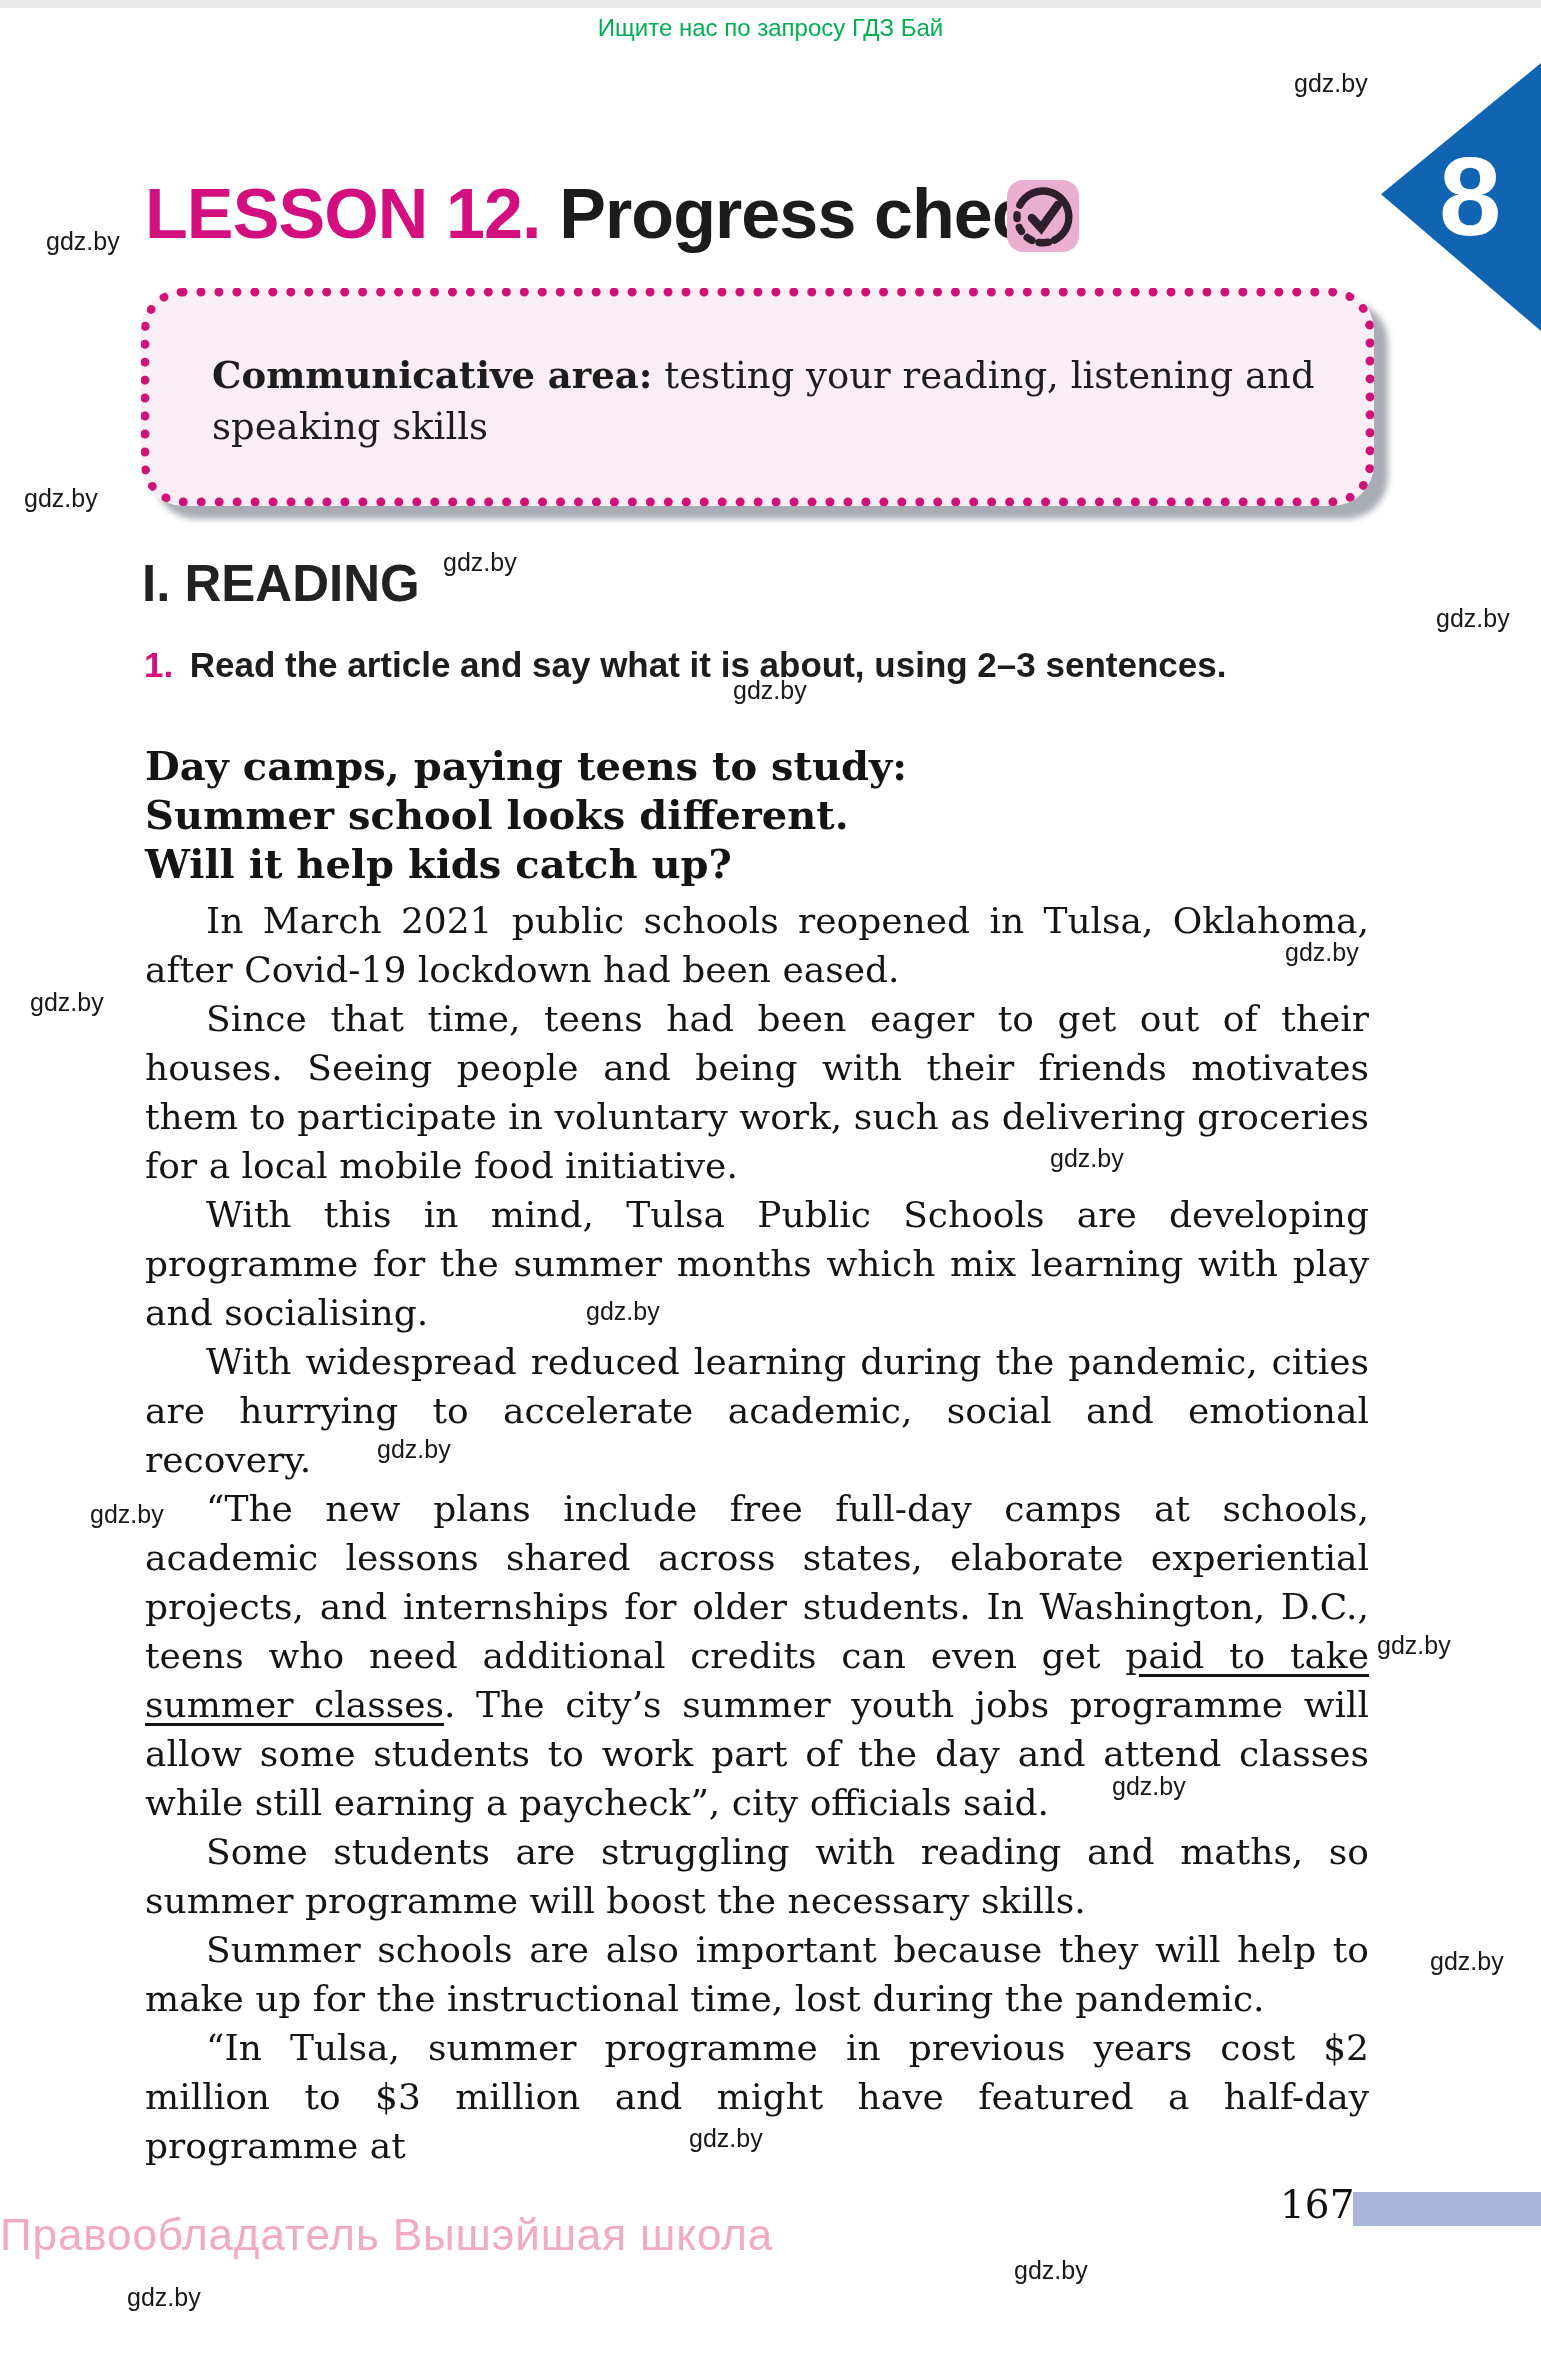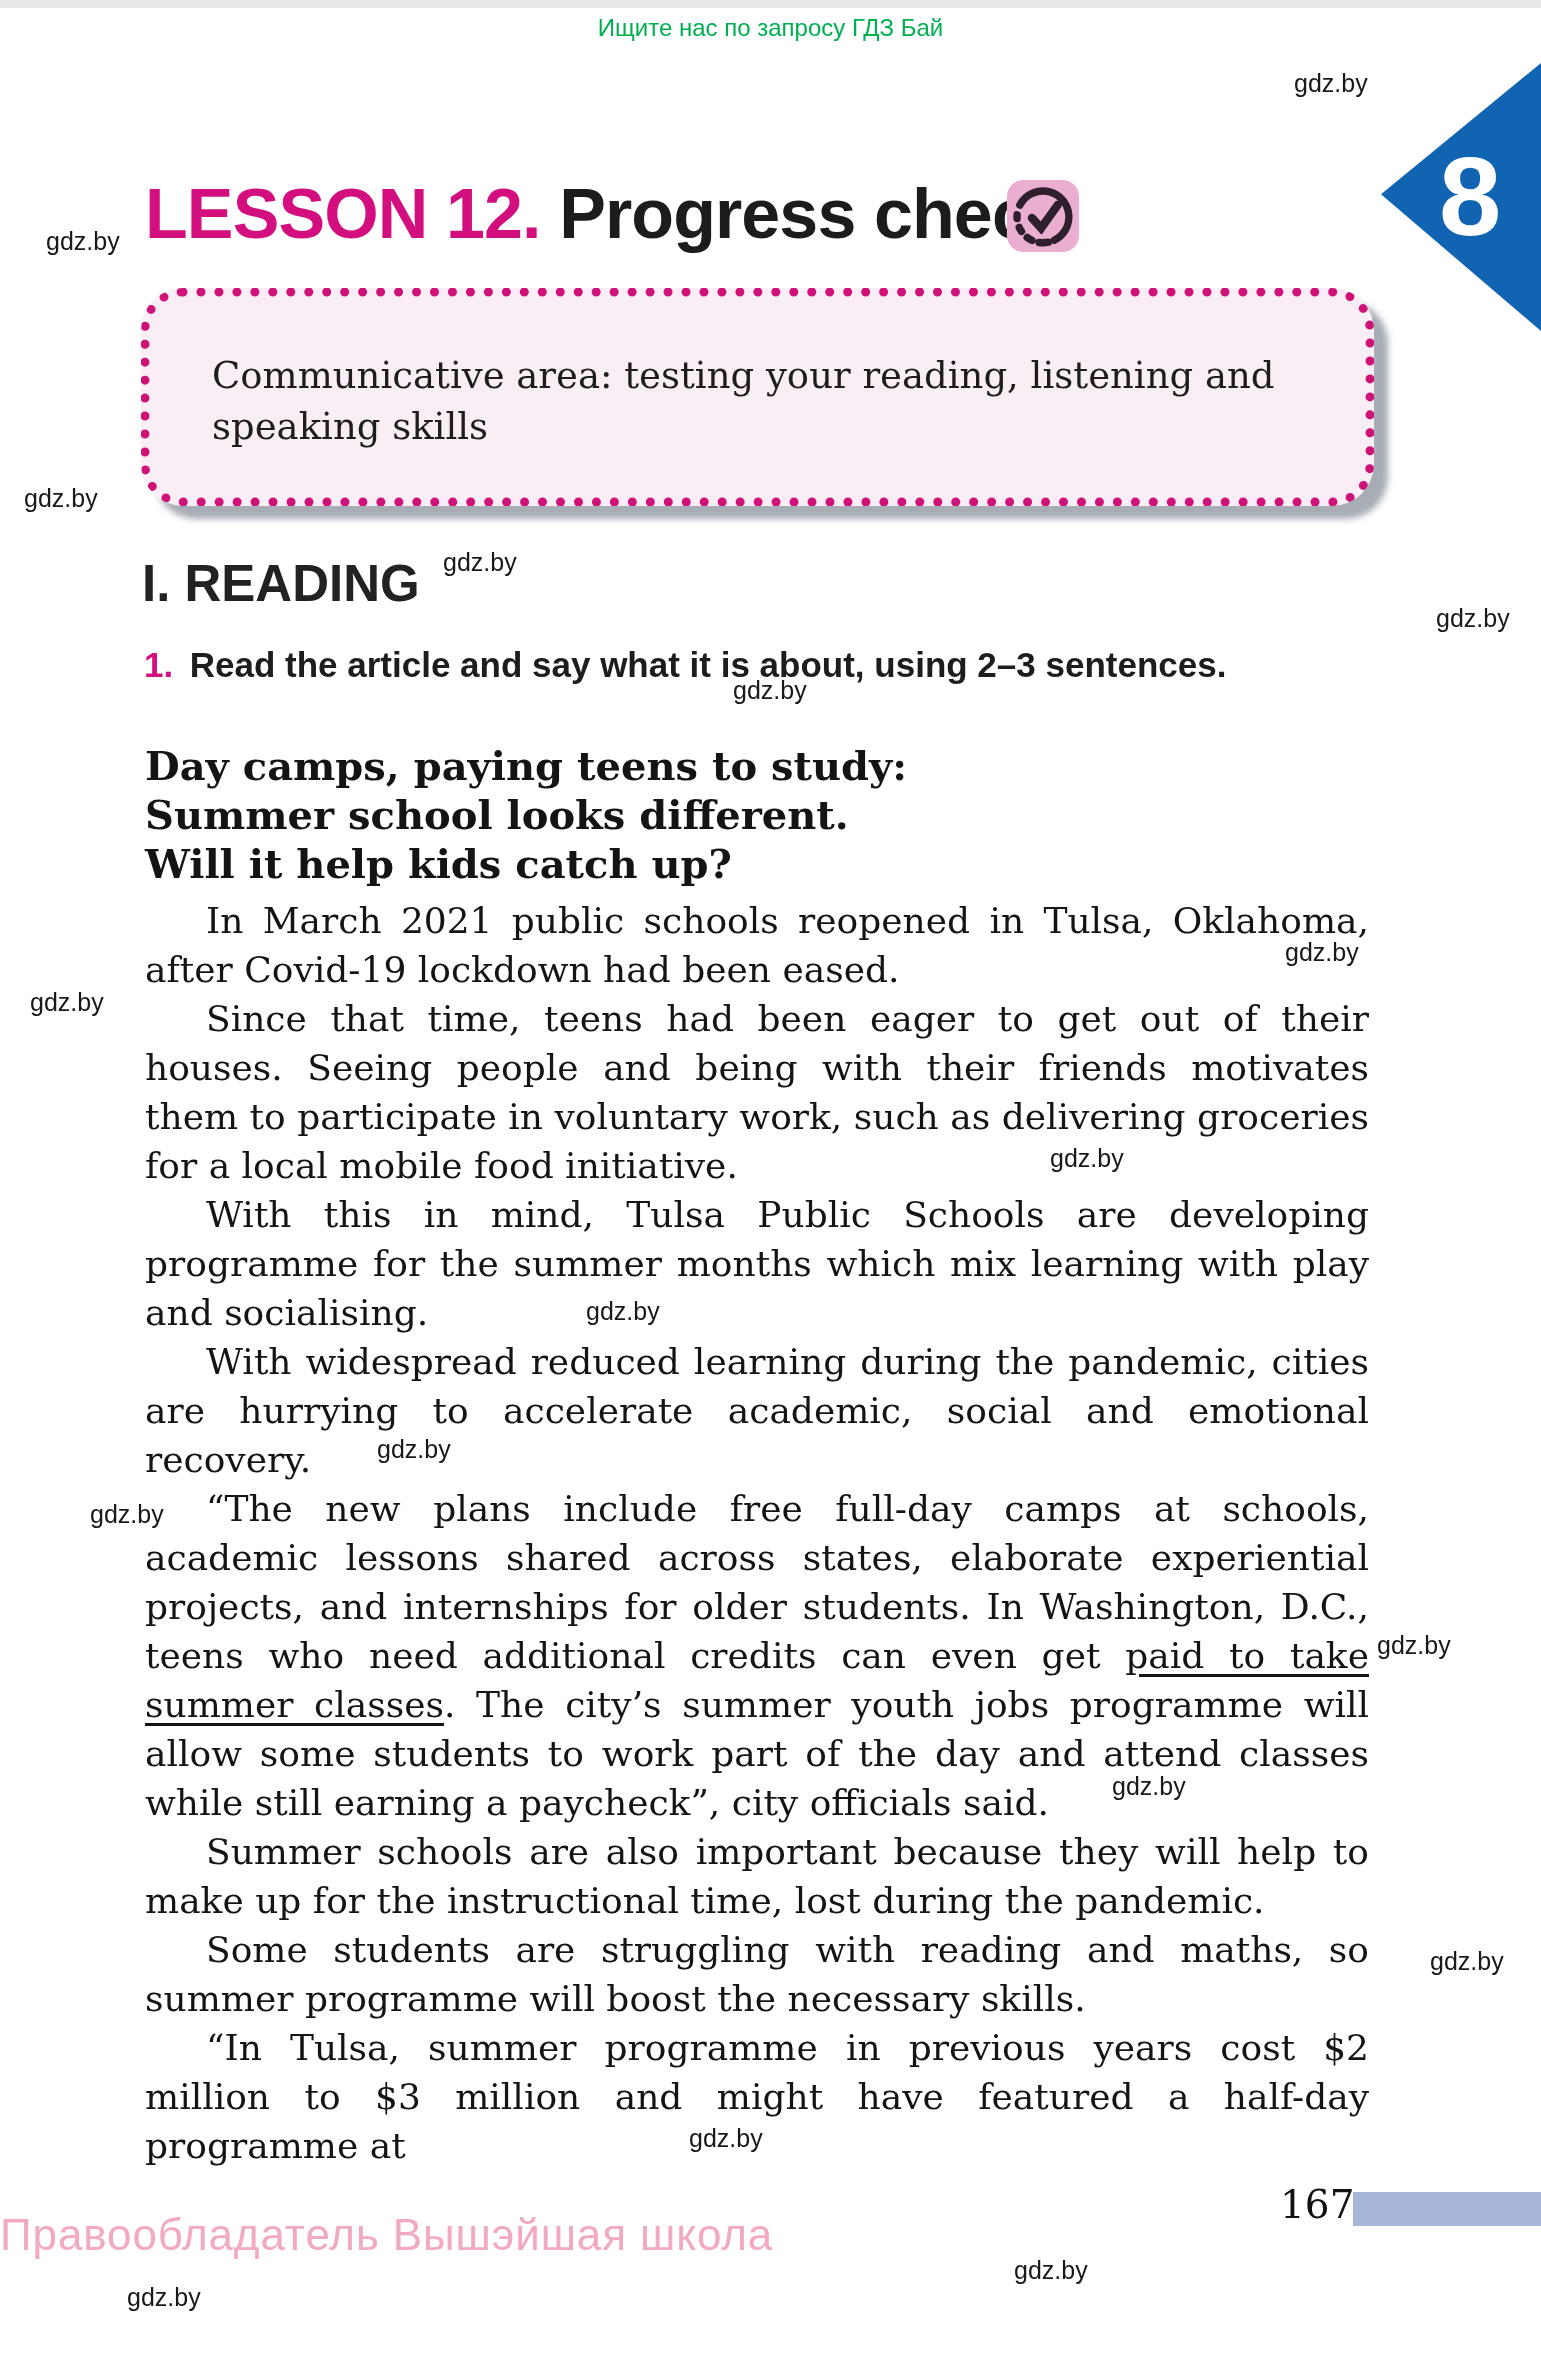--- a/index.html
+++ b/index.html
@@ -57,21 +57,21 @@
     background:#f9eef5;
     border:9.2px dotted #ce1278;
     border-radius:42px;
     box-shadow:13.8px 13px 6.4px rgba(96,104,118,0.55);
   }
   .comm-box .comm-text {
     position:absolute; left:62px; top:53px; right:33px;
     font-family:"DejaVu Serif","Liberation Serif",serif;
     font-size:37px; line-height:51px; color:#1d1d1d;
   }
-  .comm-box .comm-text b { font-weight:normal; }
+  .comm-box .comm-text b { font-weight:bold; }
 
   
   .section-heading {
     left:142px; top:550px;
     font-size:51px; font-weight:bold; color:#222222;
     letter-spacing:0px; line-height:1;
   }
 
   
   .task-line {
@@ -184,22 +184,22 @@
       <div>Summer school looks different.</div>
       <div>Will it help kids catch up?</div>
     </div>
 
   <div class="abs article-body">
       <p>In March 2021 public schools reopened in Tulsa, Oklahoma, after Covid-19 lockdown had been eased.</p>
       <p>Since that time, teens had been eager to get out of their houses. Seeing people and being with their friends motivates them to participate in voluntary work, such as delivering groceries for a local mobile food initiative.</p>
       <p>With this in mind, Tulsa Public Schools are developing programme for the summer months which mix learning with play and socialising.</p>
       <p>With widespread reduced learning during the pandemic, cities are hurrying to accelerate academic, social and emotional recovery.</p>
       <p>“The new plans include free full-day camps at schools, academic lessons shared across states, elaborate experiential projects, and internships for older students. In Washington, D.C., teens who need additional credits can even get <u>paid to take summer classes</u>. The city’s summer youth jobs programme will allow some students to work part of the day and attend classes while still earning a paycheck”, city officials said.</p>
+      <p>Some students are struggling with reading and maths, so summer programme will boost the necessary skills.</p>
       <p>Summer schools are also important because they will help to make up for the instructional time, lost during the pandemic.</p>
-      <p>Some students are struggling with reading and maths, so summer programme will boost the necessary skills.</p>
       <p>“In Tulsa, summer programme in previous years cost $2 million to $3 million and might have featured a half-day programme at</p>
     </div>
 
   <div class="abs publisher" style="color: rgb(242, 170, 192);">Правообладатель Вышэйшая школа</div>
   <div class="abs page-number">167</div>
   <div class="abs page-bar" style="background: rgb(168, 182, 220);"></div>
 
 </div>
 
 

